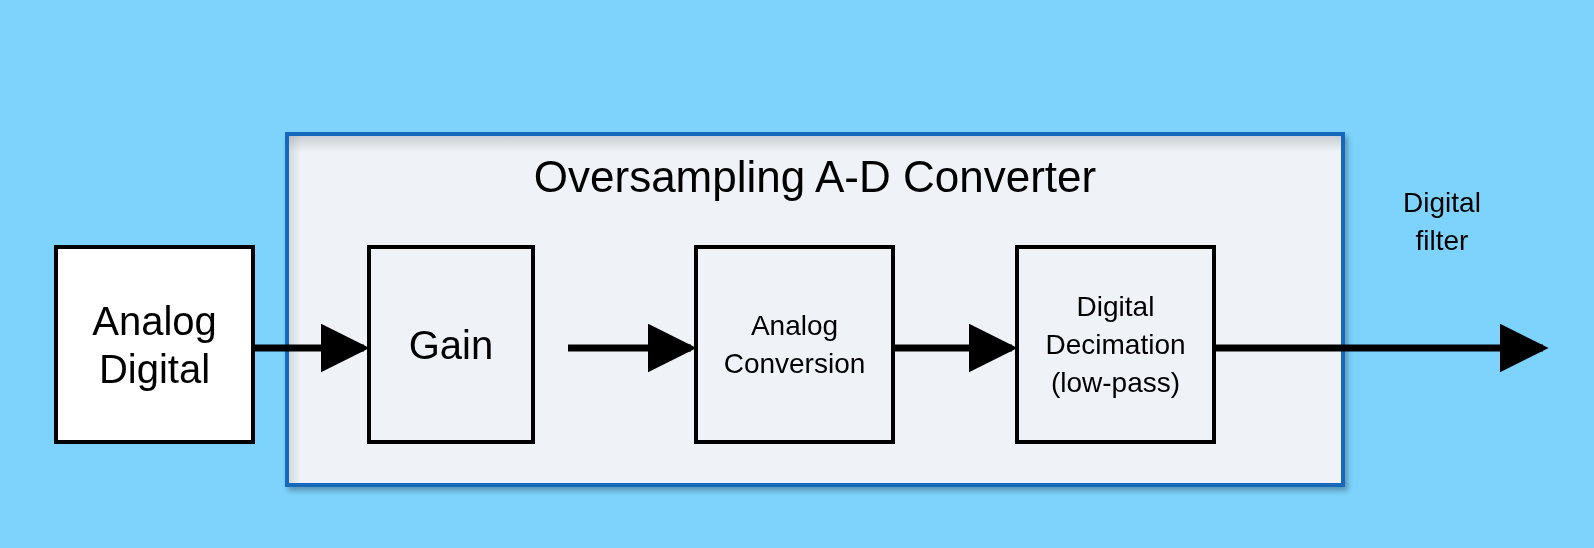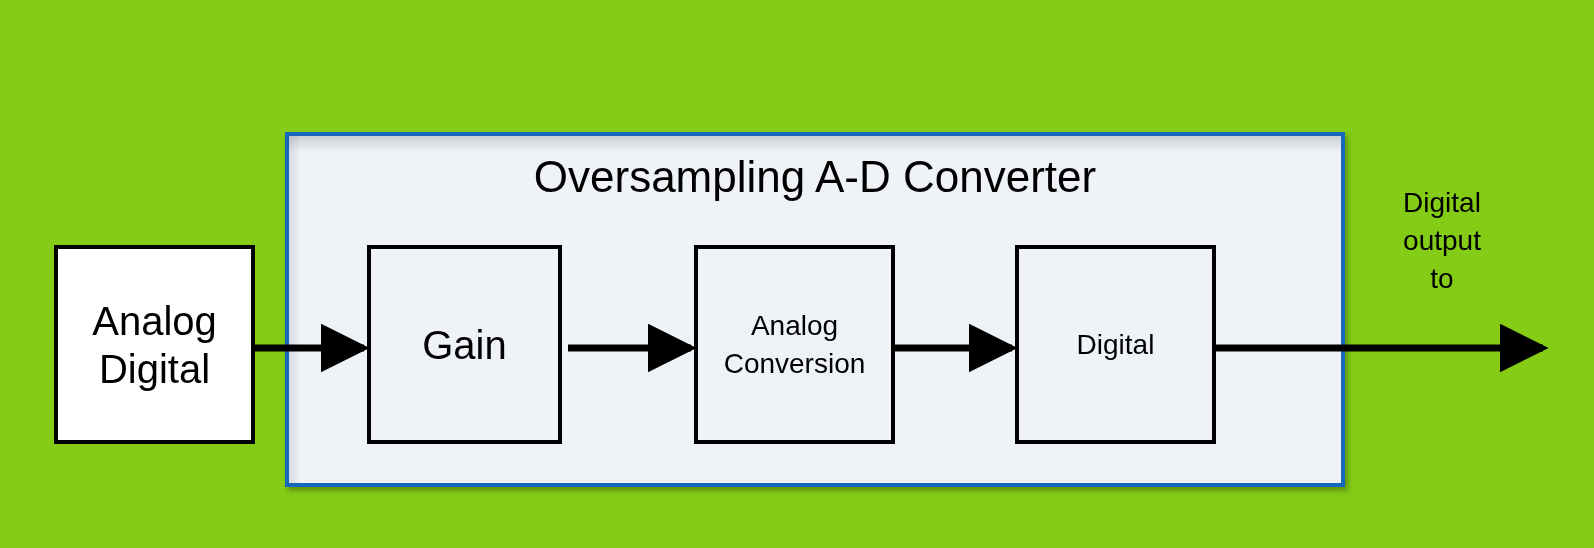--- a/index.html
+++ b/index.html
@@ -10,21 +10,21 @@
   }
   body {
     font-family: "Liberation Sans", sans-serif;
     -webkit-font-smoothing: antialiased;
   }
 
   #canvas {
     position: relative;
     width: 1594px;
     height: 548px;
-    background: #84cc16;
+    background: #7dd3fc;
     overflow: hidden;
   }
 
   
   .panel {
     position: absolute;
     left: 285px;
     top: 132px;
     width: 1060px;
     height: 355px;
@@ -77,21 +77,21 @@
     display: block;
   }
 
   #box-analog-signal {
     left: 54px;  top: 245px;  width: 201px; height: 199px;
     background: #ffffff;
   }
   #box-analog-signal .lbl { font-size: 40px; line-height: 48px; }
 
   #box-gain {
-    left: 367px; top: 245px; width: 195px; height: 199px;
+    left: 367px; top: 245px; width: 168px; height: 199px;
     background: #eff3f7;
   }
   #box-gain .lbl { font-size: 40px; line-height: 48px; }
 
   #box-adc {
     left: 694px; top: 245px; width: 201px; height: 199px;
     background: #eff3f7;
   }
   #box-adc .lbl { font-size: 28px; line-height: 38px; }
 
@@ -151,27 +151,28 @@
   <div class="pbox" id="box-adc">
     <div class="lbl">
       <span>Analog</span>
       <span>Conversion</span>
     </div>
   </div>
 
   <div class="pbox" id="box-decimation">
     <div class="lbl">
       <span>Digital</span>
+      <span>Decimation</span>
+      <span>(low-pass)</span>
     </div>
   </div>
 
   <div id="output-label">
     <span>Digital</span>
-    <span>output</span>
-    <span>to</span>
+    <span>filter</span>
   </div>
 
   <svg class="arrow-layer" viewBox="0 0 1594 548" width="1594" height="548">
     <defs>
       <marker id="arrowhead" markerWidth="7" markerHeight="7" refX="6.2" refY="3.5" orient="auto" markerUnits="strokeWidth">
         <path d="M0,0 L7,3.5 L0,7 Z" fill="#000000"></path>
       </marker>
     </defs>
 
     <line x1="255" y1="348" x2="364" y2="348" stroke="#000000" stroke-width="7" marker-end="url(#arrowhead)"></line>

